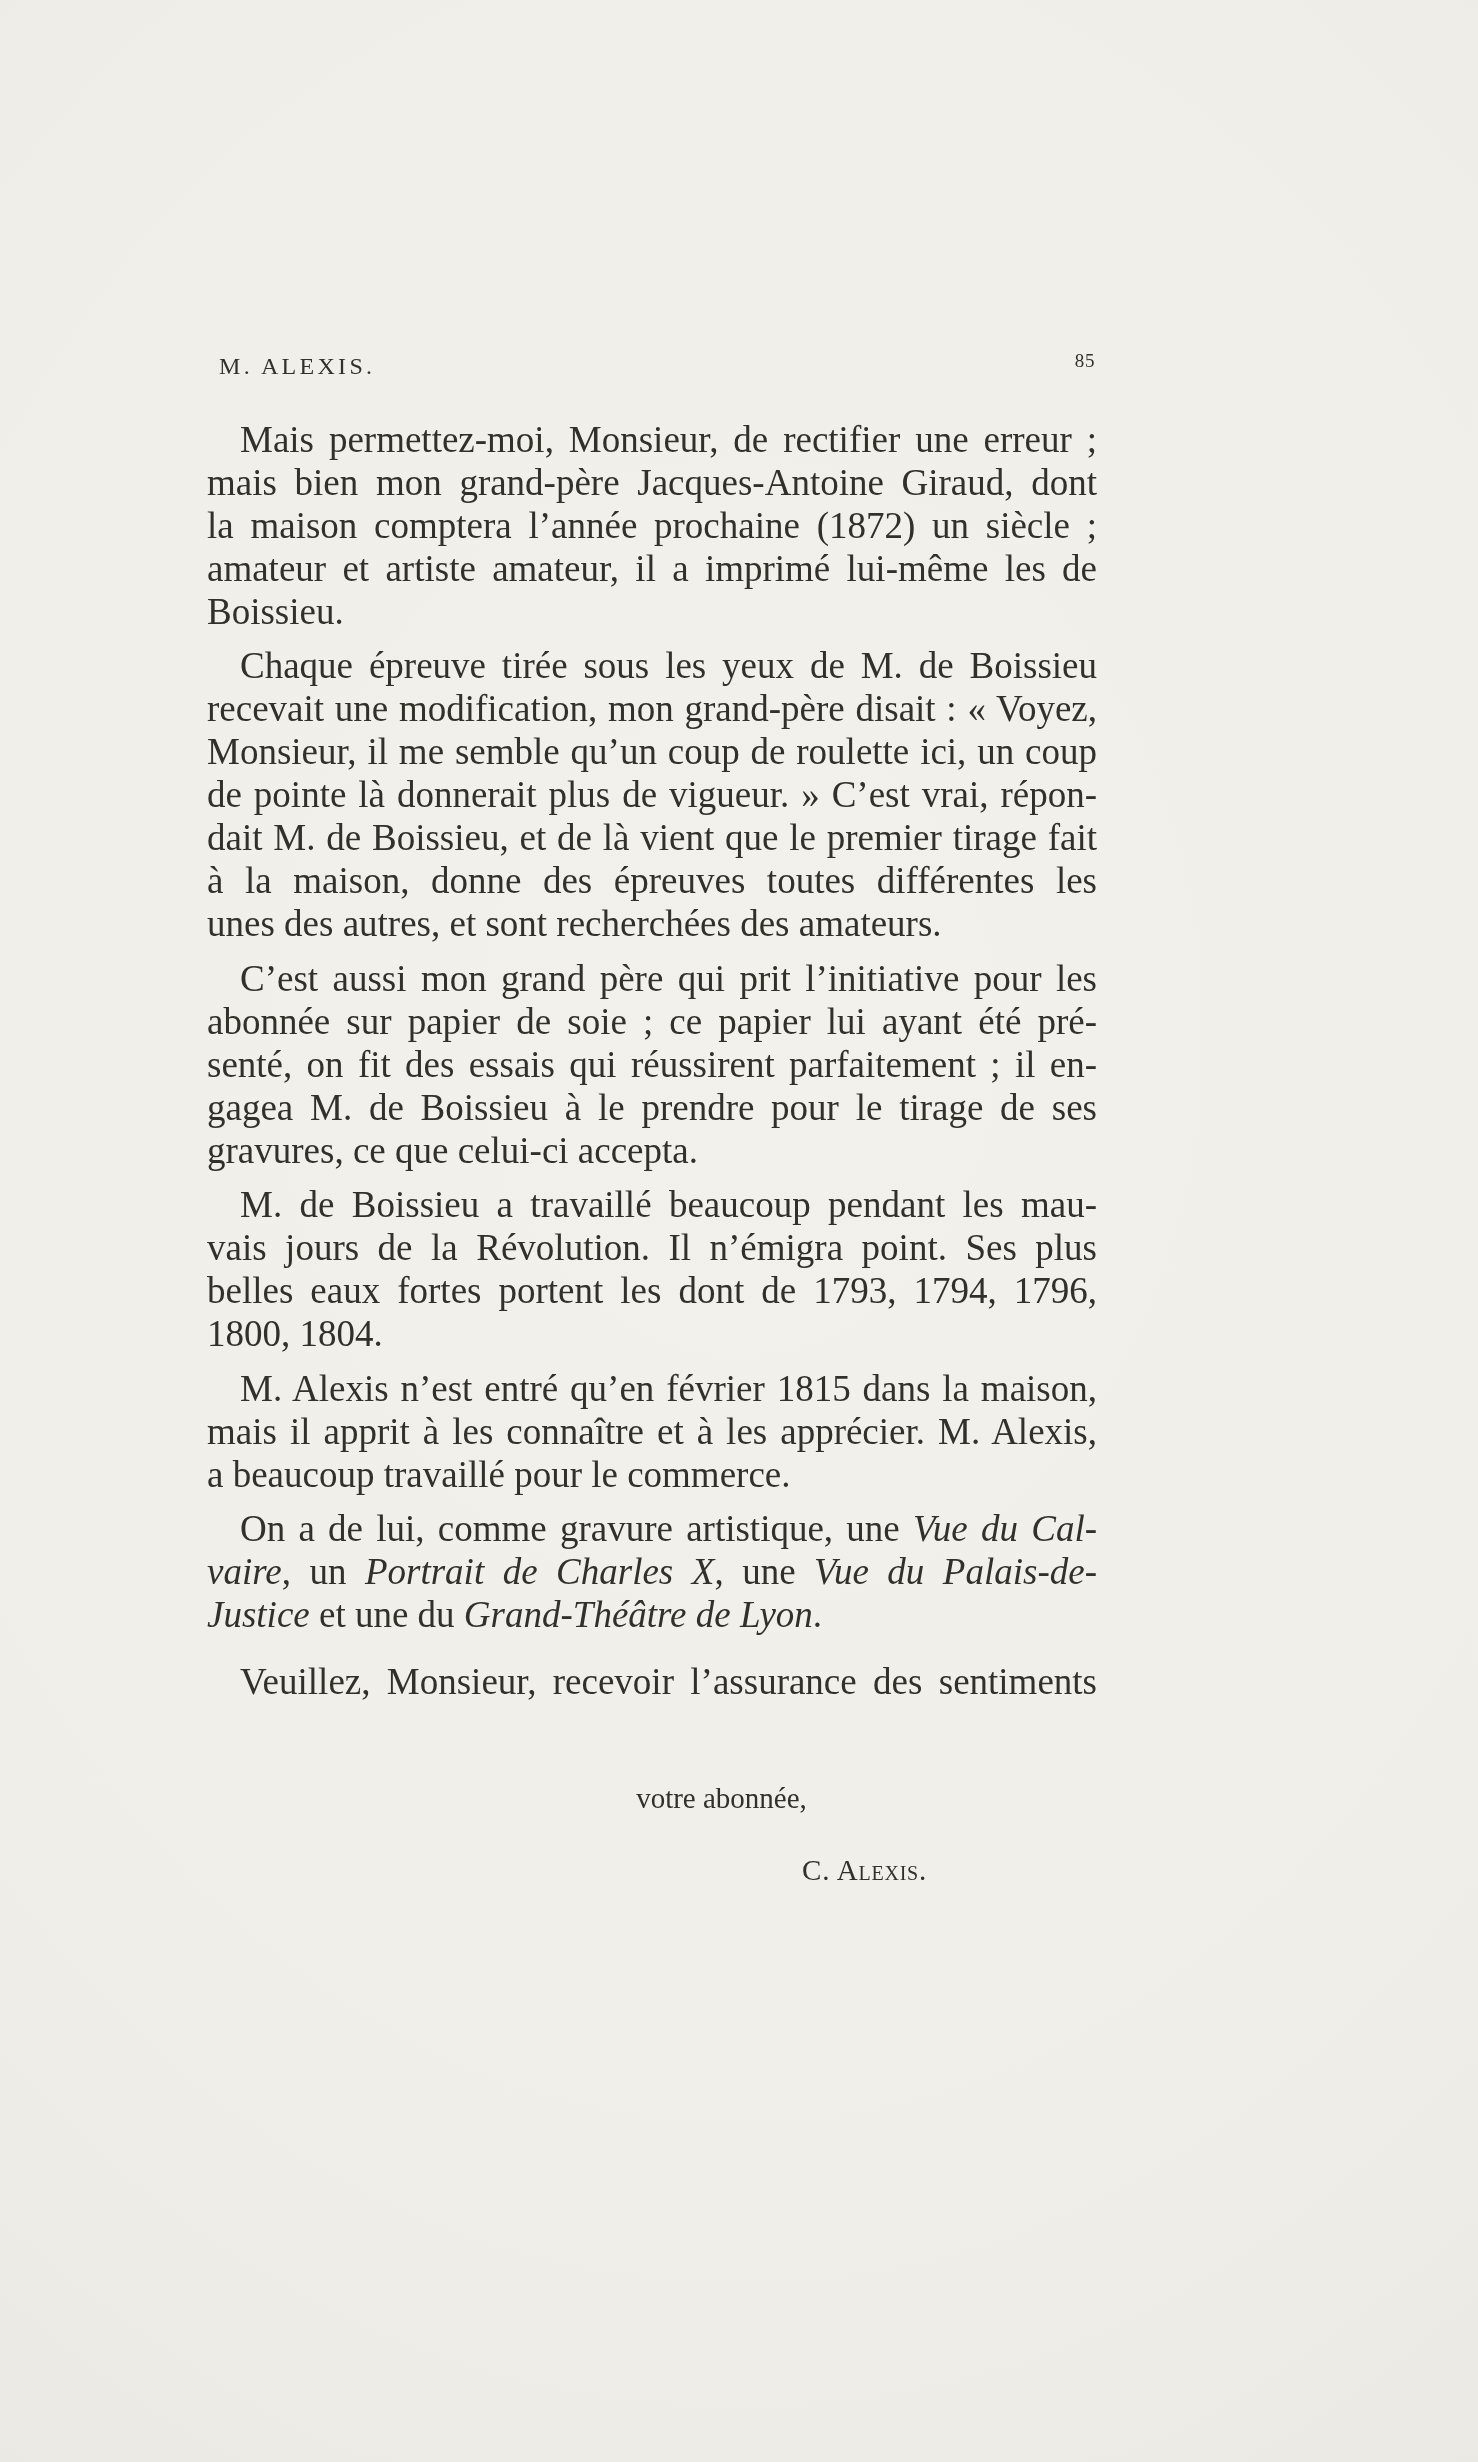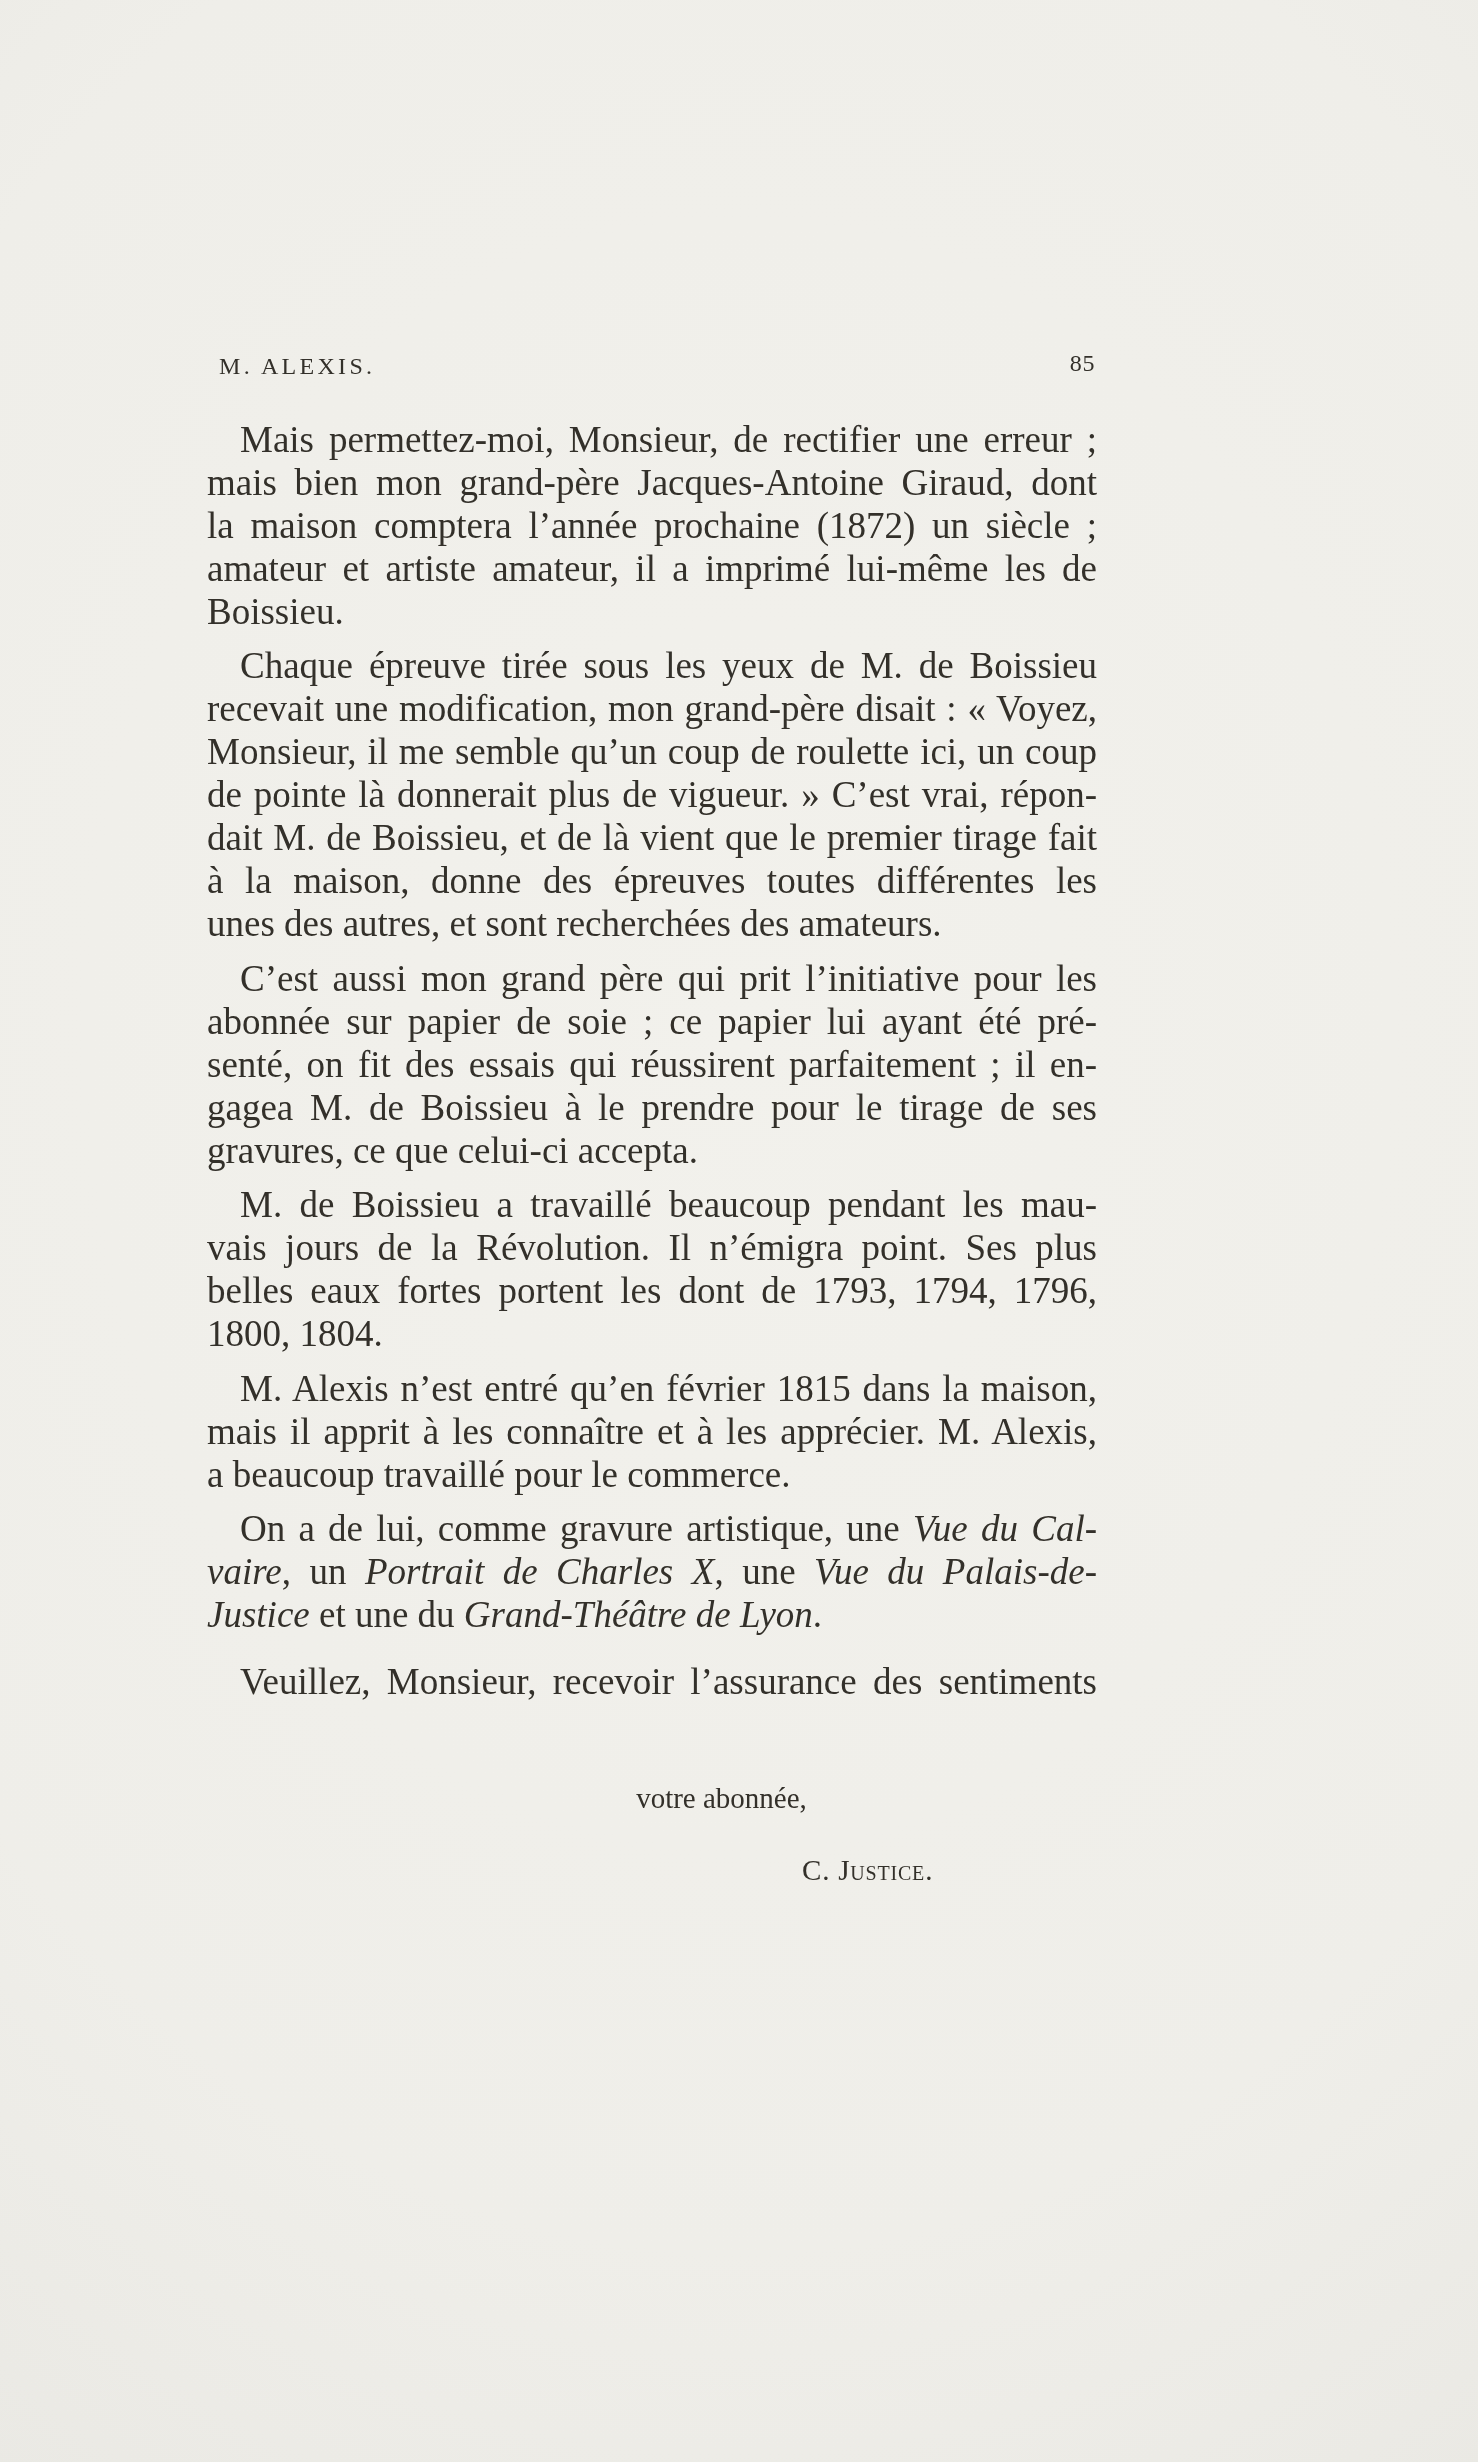--- a/index.html
+++ b/index.html
@@ -30,21 +30,21 @@
     height:39px;
   }
   .running-title{
     position:absolute; left:12px; width:100%;
     text-align:left;
     font-size:24px;
     letter-spacing:3.3px;
   }
   .page-number{
     position:absolute; right:1.6px; top:-3.3px;
-    font-size:24px;
+    font-size:19px;
     letter-spacing:0.8px;
   }
   .paragraphs{
     margin-top:26px;
     font-size:37px;
     line-height:43px;
   }
   .paragraph{ margin:0 0 11.4px 0; }
   .paragraph.space-before{ margin-top:24.5px; }
   .line{
@@ -121,18 +121,18 @@
           <div class="line"><span class="italic">vaire</span><span>, un </span><span class="italic">Portrait de Charles X</span><span>, une </span><span class="italic">Vue du Palais-de-</span></div>
           <div class="line last"><span class="italic">Justice</span><span> et une du </span><span class="italic">Grand-Théâtre de Lyon</span><span>.</span></div>
         </div>
         <div class="paragraph space-before">
           <div class="line first"><span>Veuillez, Monsieur, recevoir l’assurance des sentiments</span></div>
         </div>
       </div>
 
     <div class="closing">
       <div class="valediction">votre abonnée,</div>
-      <div class="signature">C. Justice.</div>
+      <div class="signature">C. Alexis.</div>
     </div>
 
   </div>
 </div>
 
 
 </body></html>

